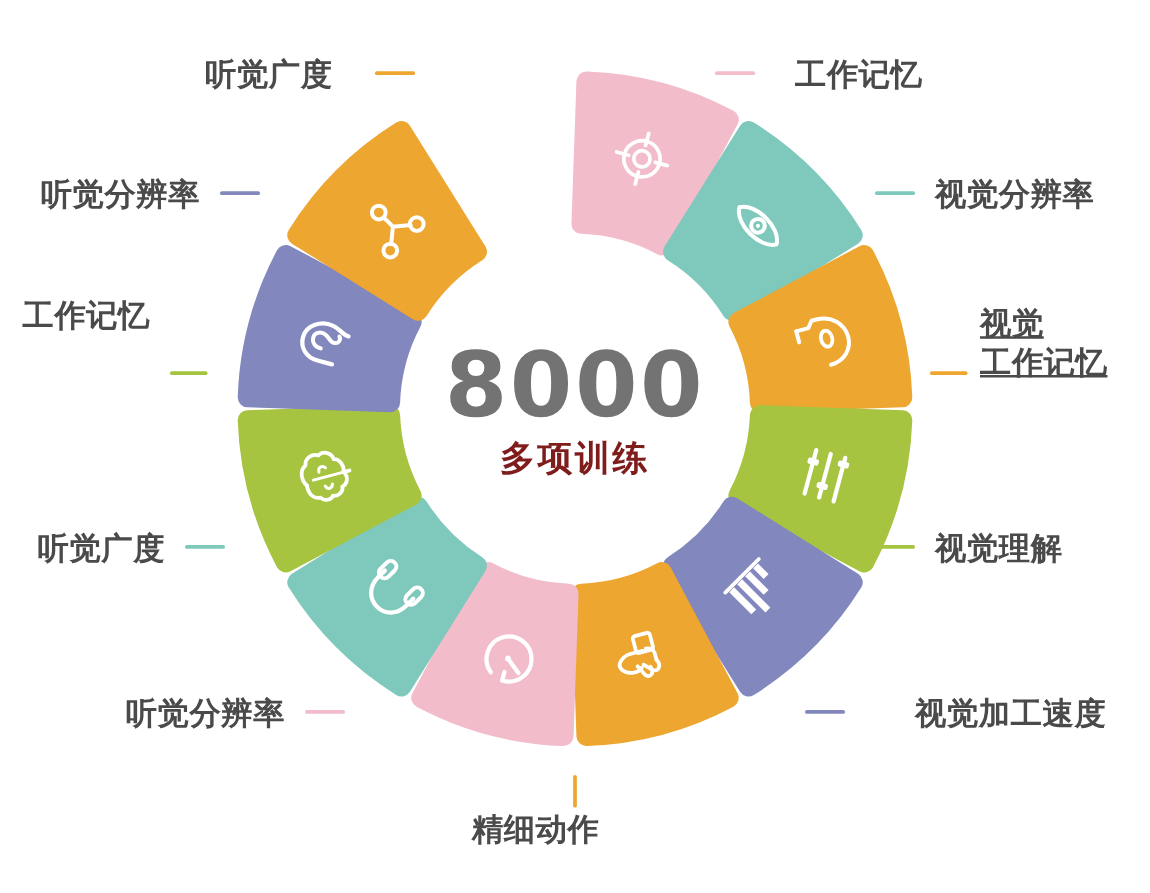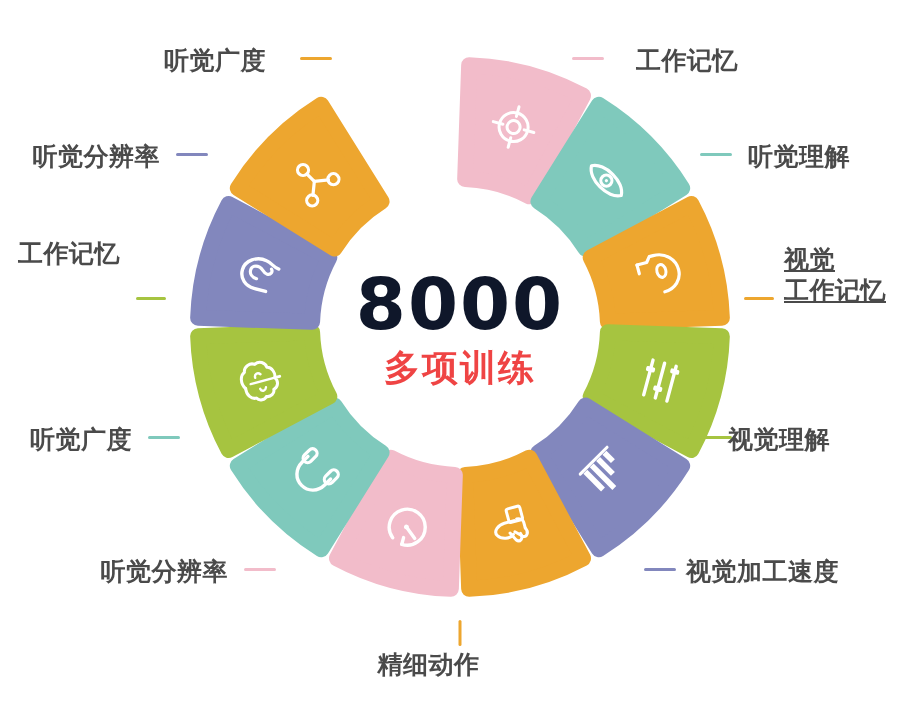--- a/index.html
+++ b/index.html
@@ -24,26 +24,26 @@
   .lbl.r{text-align:left;}
   .lbl.l{text-align:right;}
   .lbl.c{text-align:center;}
   .center-wrap{
     position:absolute;
     left:310px;top:255px;width:300px;height:145px;
     display:flex;flex-direction:column;align-items:center;justify-content:center;
     pointer-events:none;
   }
   .big-num{
-    font-size:72px;font-weight:700;color:#0f172a;
+    font-size:72px;font-weight:700;color:#737373;
     letter-spacing:2px;line-height:1;
     font-family:"DejaVu Sans","Liberation Sans",sans-serif;
   }
   .sub-txt{
-    font-size:36px;font-weight:700;color:#ef4444;
+    font-size:28px;font-weight:700;color:#7f1d1d;
     letter-spacing:2px;line-height:1.1;margin-top:8px;
   }
 </style>
 </head>
 <body>
 
 <div id="stage">
 
   <svg class="wheel" viewBox="0 0 920 714">
     <defs>
@@ -182,24 +182,24 @@
       </g>
   </svg>
 
   <div class="center-wrap">
     <div class="big-num">8000</div>
     <div class="sub-txt">多项训练</div>
   </div>
 
   <div id="labels-layer">
       <div class="lbl r" style="left: 636px; top: 45px;"><div>工作记忆</div></div>
-      <div class="lbl r" style="left: 748px; top: 141px;"><div>听觉理解</div></div>
+      <div class="lbl r" style="left: 748px; top: 141px;"><div>视觉分辨率</div></div>
       <div class="lbl r" style="left: 784px; top: 244px; text-decoration: underline;"><div>视觉</div><div>工作记忆</div></div>
-      <div class="lbl r" style="left: 728px; top: 424px;"><div>视觉理解</div></div>
-      <div class="lbl r" style="left: 686px; top: 556px;"><div>视觉加工速度</div></div>
+      <div class="lbl r" style="left: 748px; top: 424px;"><div>视觉理解</div></div>
+      <div class="lbl r" style="left: 732px; top: 556px;"><div>视觉加工速度</div></div>
       <div class="lbl c" style="left: 0px; width: 857px; top: 649px;"><div>精细动作</div></div>
       <div class="lbl l" style="right: 692px; top: 556px;"><div>听觉分辨率</div></div>
       <div class="lbl l" style="right: 788px; top: 424px;"><div>听觉广度</div></div>
       <div class="lbl l" style="right: 800px; top: 238px;"><div>工作记忆</div></div>
       <div class="lbl l" style="right: 760px; top: 141px; text-align: center;"><div>听觉分辨率</div></div>
       <div class="lbl l" style="right: 654px; top: 45px;"><div>听觉广度</div></div>
     </div>
 </div>
 
 </body></html>

